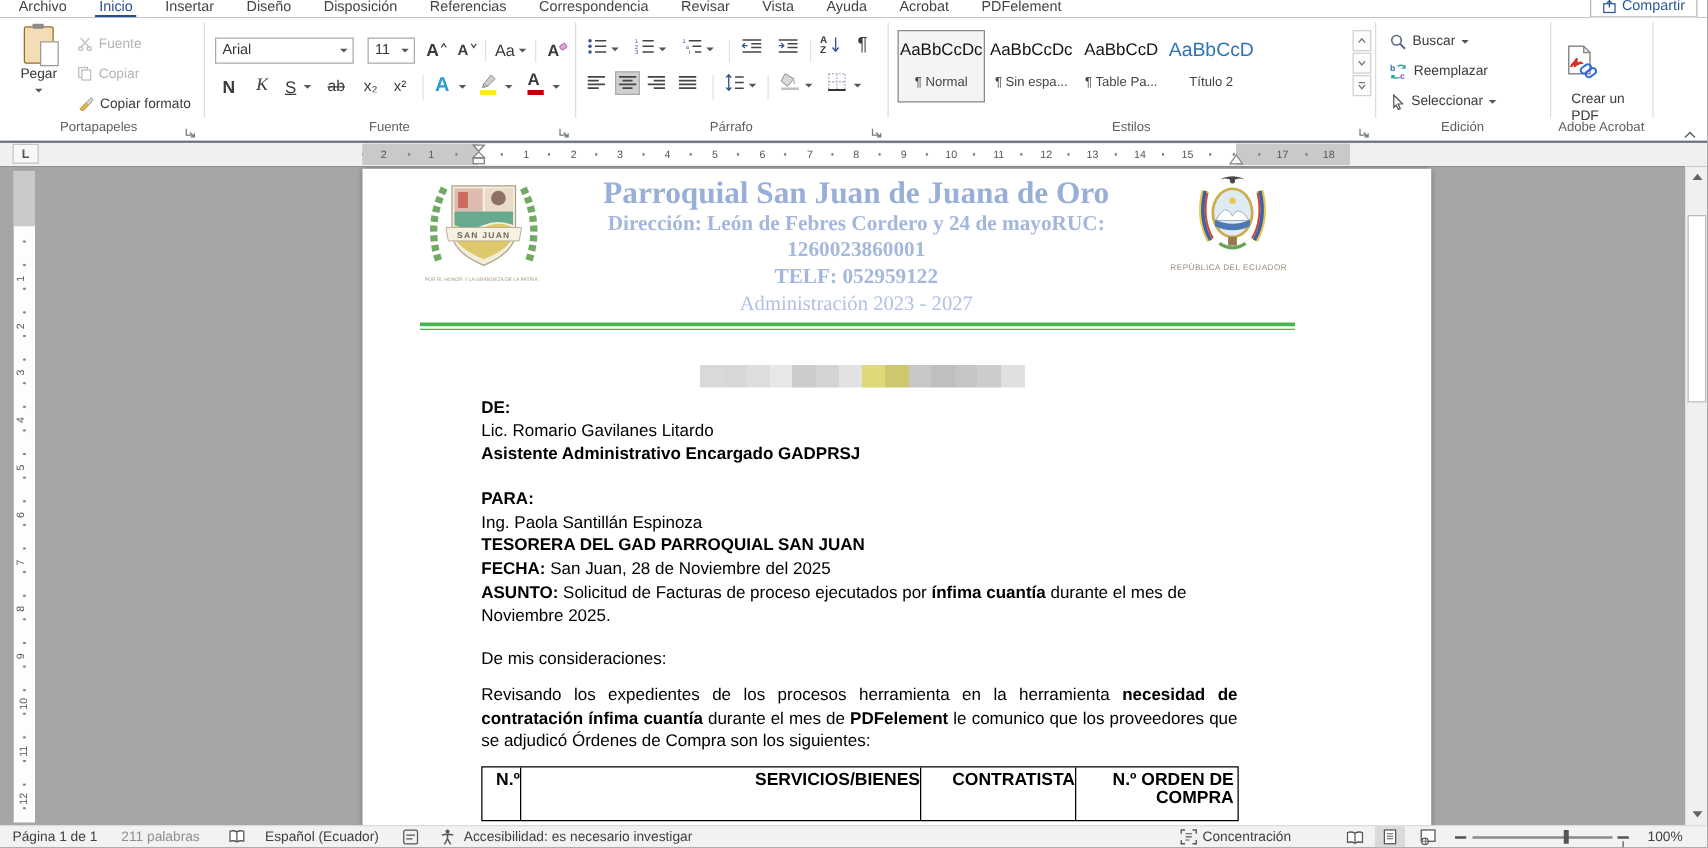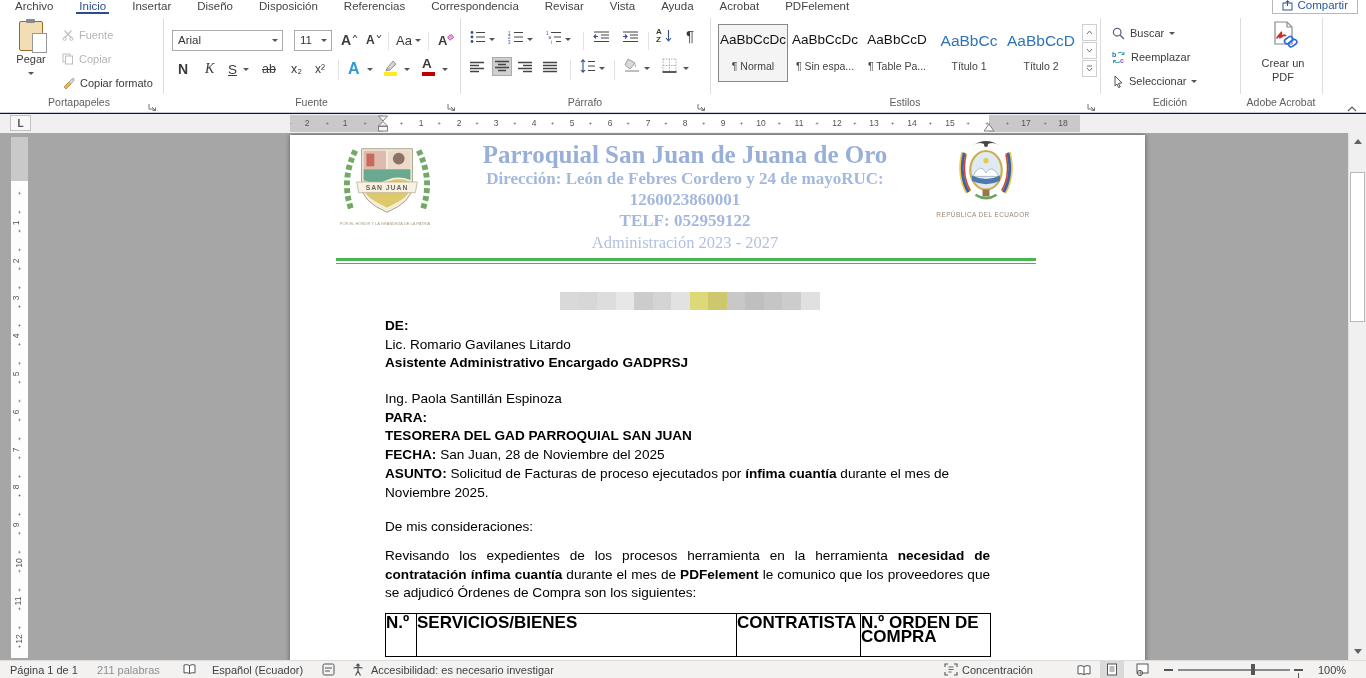--- a/index.html
+++ b/index.html
@@ -59,21 +59,21 @@
   .hdr-t2 { font-size:17px; line-height:20.5px; color:#a3b8dc; }
   .hdr-t3 { font-size:17px; line-height:21px; color:#a3b8dc; }
   .hdr-t4 { font-size:16.5px; line-height:23px; font-weight:normal; color:#b1c1e2; }
   .green-sep { position:absolute; left:46px; top:123px; width:700px; height:6px; border-top:3.5px solid #4ab54e; border-bottom:1.5px solid #4ab54e; }
   .redact { position:absolute; left:270px; top:157px; width:260px; height:18px; filter:blur(.4px);
     background:linear-gradient(90deg,#d9d9d9 0 19px,#d7d7d7 0 37px,#dddddd 0 56px,#e7e7e7 0 74px,#cccccc 0 93px,#d4d4d4 0 111px,#e2e2e2 0 130px,#ddd878 0 148px,#cdc76d 0 167px,#c8c8c8 0 185px,#bfbfbf 0 204px,#c5c5c5 0 222px,#cccccc 0 241px,#e0e0e0 0 260px); }
   .dblock { position:absolute; left:95px; width:605px; font-size:13.6px; line-height:18.7px; color:#000; }
   .dblock b { font-weight:bold; }
   .just { text-align:justify; }
   .doc-table { position:absolute; left:95px; top:478px; width:606px; height:44px; border:1.4px solid #000; display:grid; grid-template-columns:31px 320px 124px 126px; }
-  .tcell { border-right:1.4px solid #000; text-align:left; font-weight:bold; font-size:17px; line-height:14px; padding-top:2px; }
+  .tcell { border-right:1.4px solid #000; text-align:right; font-weight:bold; font-size:14px; line-height:14px; padding-top:2px; }
   .tcell:last-child { border-right:none; }
   .seal-caption { position:absolute; left:633px; top:76px; width:120px; text-align:center; font-size:6.5px; letter-spacing:.4px; color:#9a8878; }
   .seal-motto { position:absolute; left:30px; top:86px; width:130px; text-align:center; font-size:4px; color:#a89a80; }
   .ind-marker { position:absolute; }
 
   
   .vscroll { position:absolute; right:0; top:0; bottom:0; width:18px; background:#f0f0f0; border-left:1px solid #e2e2e2; }
   .sb-btn { position:absolute; left:2px; width:13px; height:13px; display:flex; align-items:center; justify-content:center; }
   .tri-up { width:0; height:0; border-left:4px solid transparent; border-right:4px solid transparent; border-bottom:5px solid #636363; }
   .tri-down { width:0; height:0; border-left:4px solid transparent; border-right:4px solid transparent; border-top:5px solid #636363; }
@@ -316,24 +316,20 @@
         </div>
         <div class="style-card">
           <div class="sample">AaBbCcDc</div>
           <div class="slabel">¶ Sin espa...</div>
         </div>
         <div class="style-card">
           <div class="sample">AaBbCcD</div>
           <div class="slabel">¶ Table Pa...</div>
         </div>
         <div class="style-card head">
-          <div class="sample">AaBbCc</div>
-          <div class="slabel">Título 1</div>
-        </div>
-        <div class="style-card head">
           <div class="sample">AaBbCcD</div>
           <div class="slabel">Título 2</div>
         </div>
       </div>
     <div class="sgbtn" style="top:10px">
         <svg width="7" height="5" viewBox="0 0 7 5">
           <path d="M1 4 L3.5 1 L6 4" fill="none" stroke="#777"></path>
         </svg>
       </div>
     <div class="sgbtn" style="top:28px">
@@ -372,21 +368,21 @@
     </div>
     <div class="ritem" style="left:1112px;top:57px">
       <svg width="12" height="13" viewBox="0 0 12 13">
           <path d="M3 1 L10 8 L6.5 8.3 L8.2 12 L6.6 12.6 L5 9 L3 11 Z" fill="#fff" stroke="#555" stroke-width="1"></path>
         </svg>
       <span>Seleccionar</span>
       <span class="chev"></span>
     </div>
     <div class="glabel" style="left:1100px;width:140px"><span>Edición</span></div>
 
-    <div style="position:absolute;left:1248px;top:6px;width:70px;text-align:center">
+    <div style="position:absolute;left:1248px;top:21px;width:70px;text-align:left">
       <svg width="30" height="30" viewBox="0 0 30 30">
         <path d="M7 2 H19 L24 7 V24 H7 Z" fill="#fff" stroke="#8a8a8a" stroke-width="1.2"></path>
         <path d="M19 2 V7 H24" fill="none" stroke="#8a8a8a" stroke-width="1.2"></path>
         <path d="M11 14 Q15 8 14 15 Q17 13 19 16 Q15 16 13 18 Q11 20 11 17 Q9 20 8 18 Q9 16 11 14" fill="#d22f27"></path>
         <rect x="16" y="18" width="9" height="5" rx="2.5" fill="none" stroke="#2d6ce0" stroke-width="1.6" transform="rotate(-35 20 20)"></rect>
         <rect x="20" y="21" width="9" height="5" rx="2.5" fill="none" stroke="#2d6ce0" stroke-width="1.6" transform="rotate(-35 24 23)"></rect>
       </svg>
       <div style="font-size:11px;color:#3b3b3b;width:52px;margin:2px auto 0;line-height:14px">Crear un PDF</div>
     </div>
     <div class="glabel" style="left:1240px;width:82px"><span>Adobe Acrobat</span></div>
@@ -496,22 +492,22 @@
 
       <div class="redact"></div>
 
       <div class="dblock" style="top:182px">
         <div><b>DE:</b></div>
         <div>Lic. Romario Gavilanes Litardo</div>
         <div><b>Asistente Administrativo Encargado GADPRSJ</b></div>
       </div>
 
       <div class="dblock" style="top:255px;width:612px">
+        <div><b>PARA:</b></div>
         <div>Ing. Paola Santillán Espinoza</div>
-        <div><b>PARA:</b></div>
         <div><b>TESORERA DEL GAD PARROQUIAL SAN JUAN</b></div>
         <div><b>FECHA:</b><span> San Juan, 28 de Noviembre del 2025</span></div>
         <div><b>ASUNTO:</b><span> Solicitud de Facturas de proceso ejecutados por </span><b>ínfima cuantía</b><span> durante el mes de Noviembre 2025.</span></div>
       </div>
 
       <div class="dblock" style="top:383px">De mis consideraciones:</div>
 
       <div class="dblock just" style="top:412px">
         <span>Revisando los expedientes de los procesos herramienta en la herramienta </span><b>necesidad de contratación ínfima cuantía</b><span> durante el mes de </span><b>PDFelement</b><span> le comunico que los proveedores que se adjudicó Órdenes de Compra son los siguientes:</span>
       </div>

